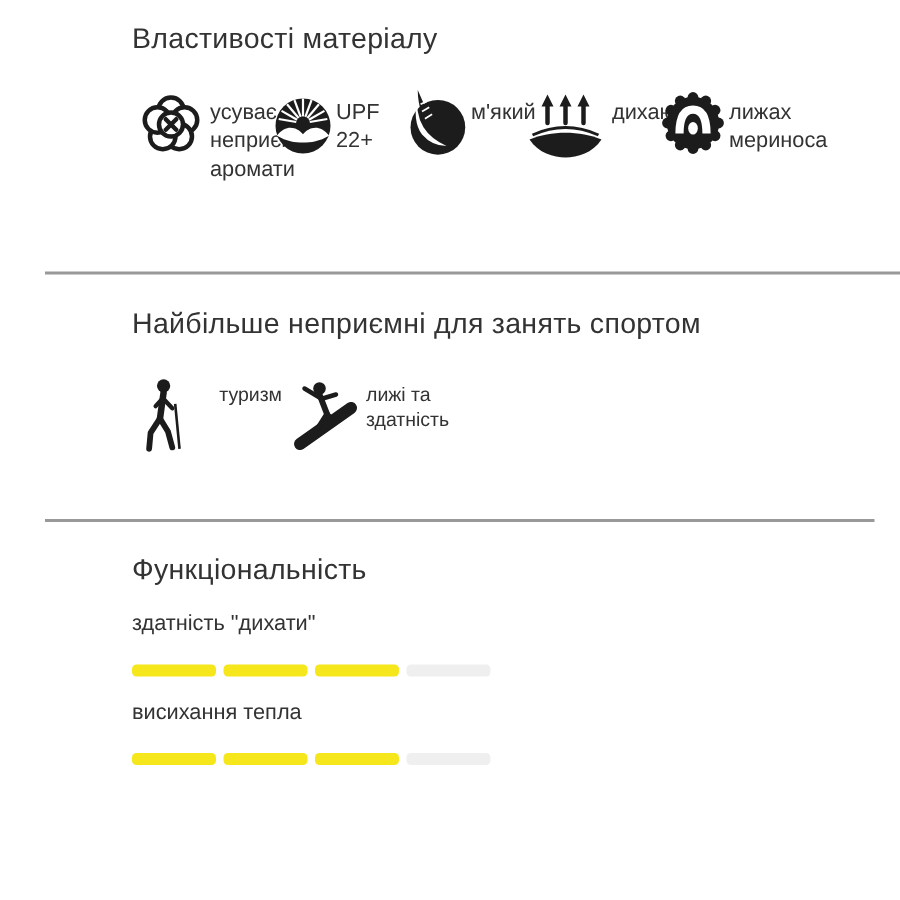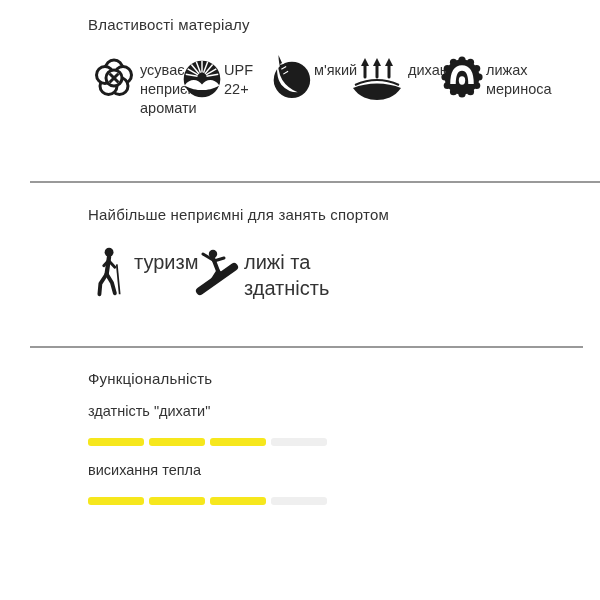--- a/index.html
+++ b/index.html
@@ -3,31 +3,31 @@
 <meta charset="utf-8">
 <style>
   :root{
     --text:#333333; --icon:#1c1c1c; --barFilled:#f6e71d; --barEmpty:#efefef; --divider:#999999;
   }
   *{margin:0;padding:0;box-sizing:border-box;}
   html,body{width:600px;height:600px;background:#ffffff;
     font-family:"Liberation Sans","DejaVu Sans",sans-serif;color:var(--text);}
   .page{position:relative;width:600px;height:600px;overflow:hidden;background:#fff;}
   .section{position:absolute;left:88px;}
-  .sec-title{font-size:15px;font-weight:400;color:var(--text);letter-spacing:.2px;}
+  .sec-title{font-size:19px;font-weight:400;color:var(--text);letter-spacing:.2px;}
   
   .items-row{display:flex;margin-top:20px;}
   .item{display:flex;flex-direction:row;justify-content:space-between;}
   .m-item-0{width:92px}.m-item-1{width:86px}.m-item-2{width:80px}.m-item-3{width:92px}.m-item-4{width:112px}
   .icon-box{height:48px;display:flex;align-items:flex-end;color:var(--icon);}
   .item-label{margin-top:8px;font-size:14.5px;line-height:1.32;color:var(--text);max-width:80px;}
   
   .s-item-0{width:100px}.s-item-1{width:106px}.s-item-2{width:150px}
   .sport-icon-box{height:58px;display:flex;align-items:flex-end;color:var(--icon);}
-  .sport-label{margin-top:6px;font-size:20px;line-height:1.32;max-width:120px;}
+  .sport-label{margin-top:6px;font-size:13px;line-height:1.32;max-width:120px;}
   
   .divider{position:absolute;height:2px;background:var(--divider);}
   #divider-1{top:181px;left:30px;width:570px;}
   #divider-2{top:346px;left:30px;width:553px;}
   
   .func-row{margin-top:16px;}
   .func-label{font-size:14.5px;color:var(--text);}
   .bar{display:flex;gap:5px;margin-top:19px;}
   .seg{width:56px;height:8px;border-radius:3px;}
   .seg.filled{background:var(--barFilled);}

